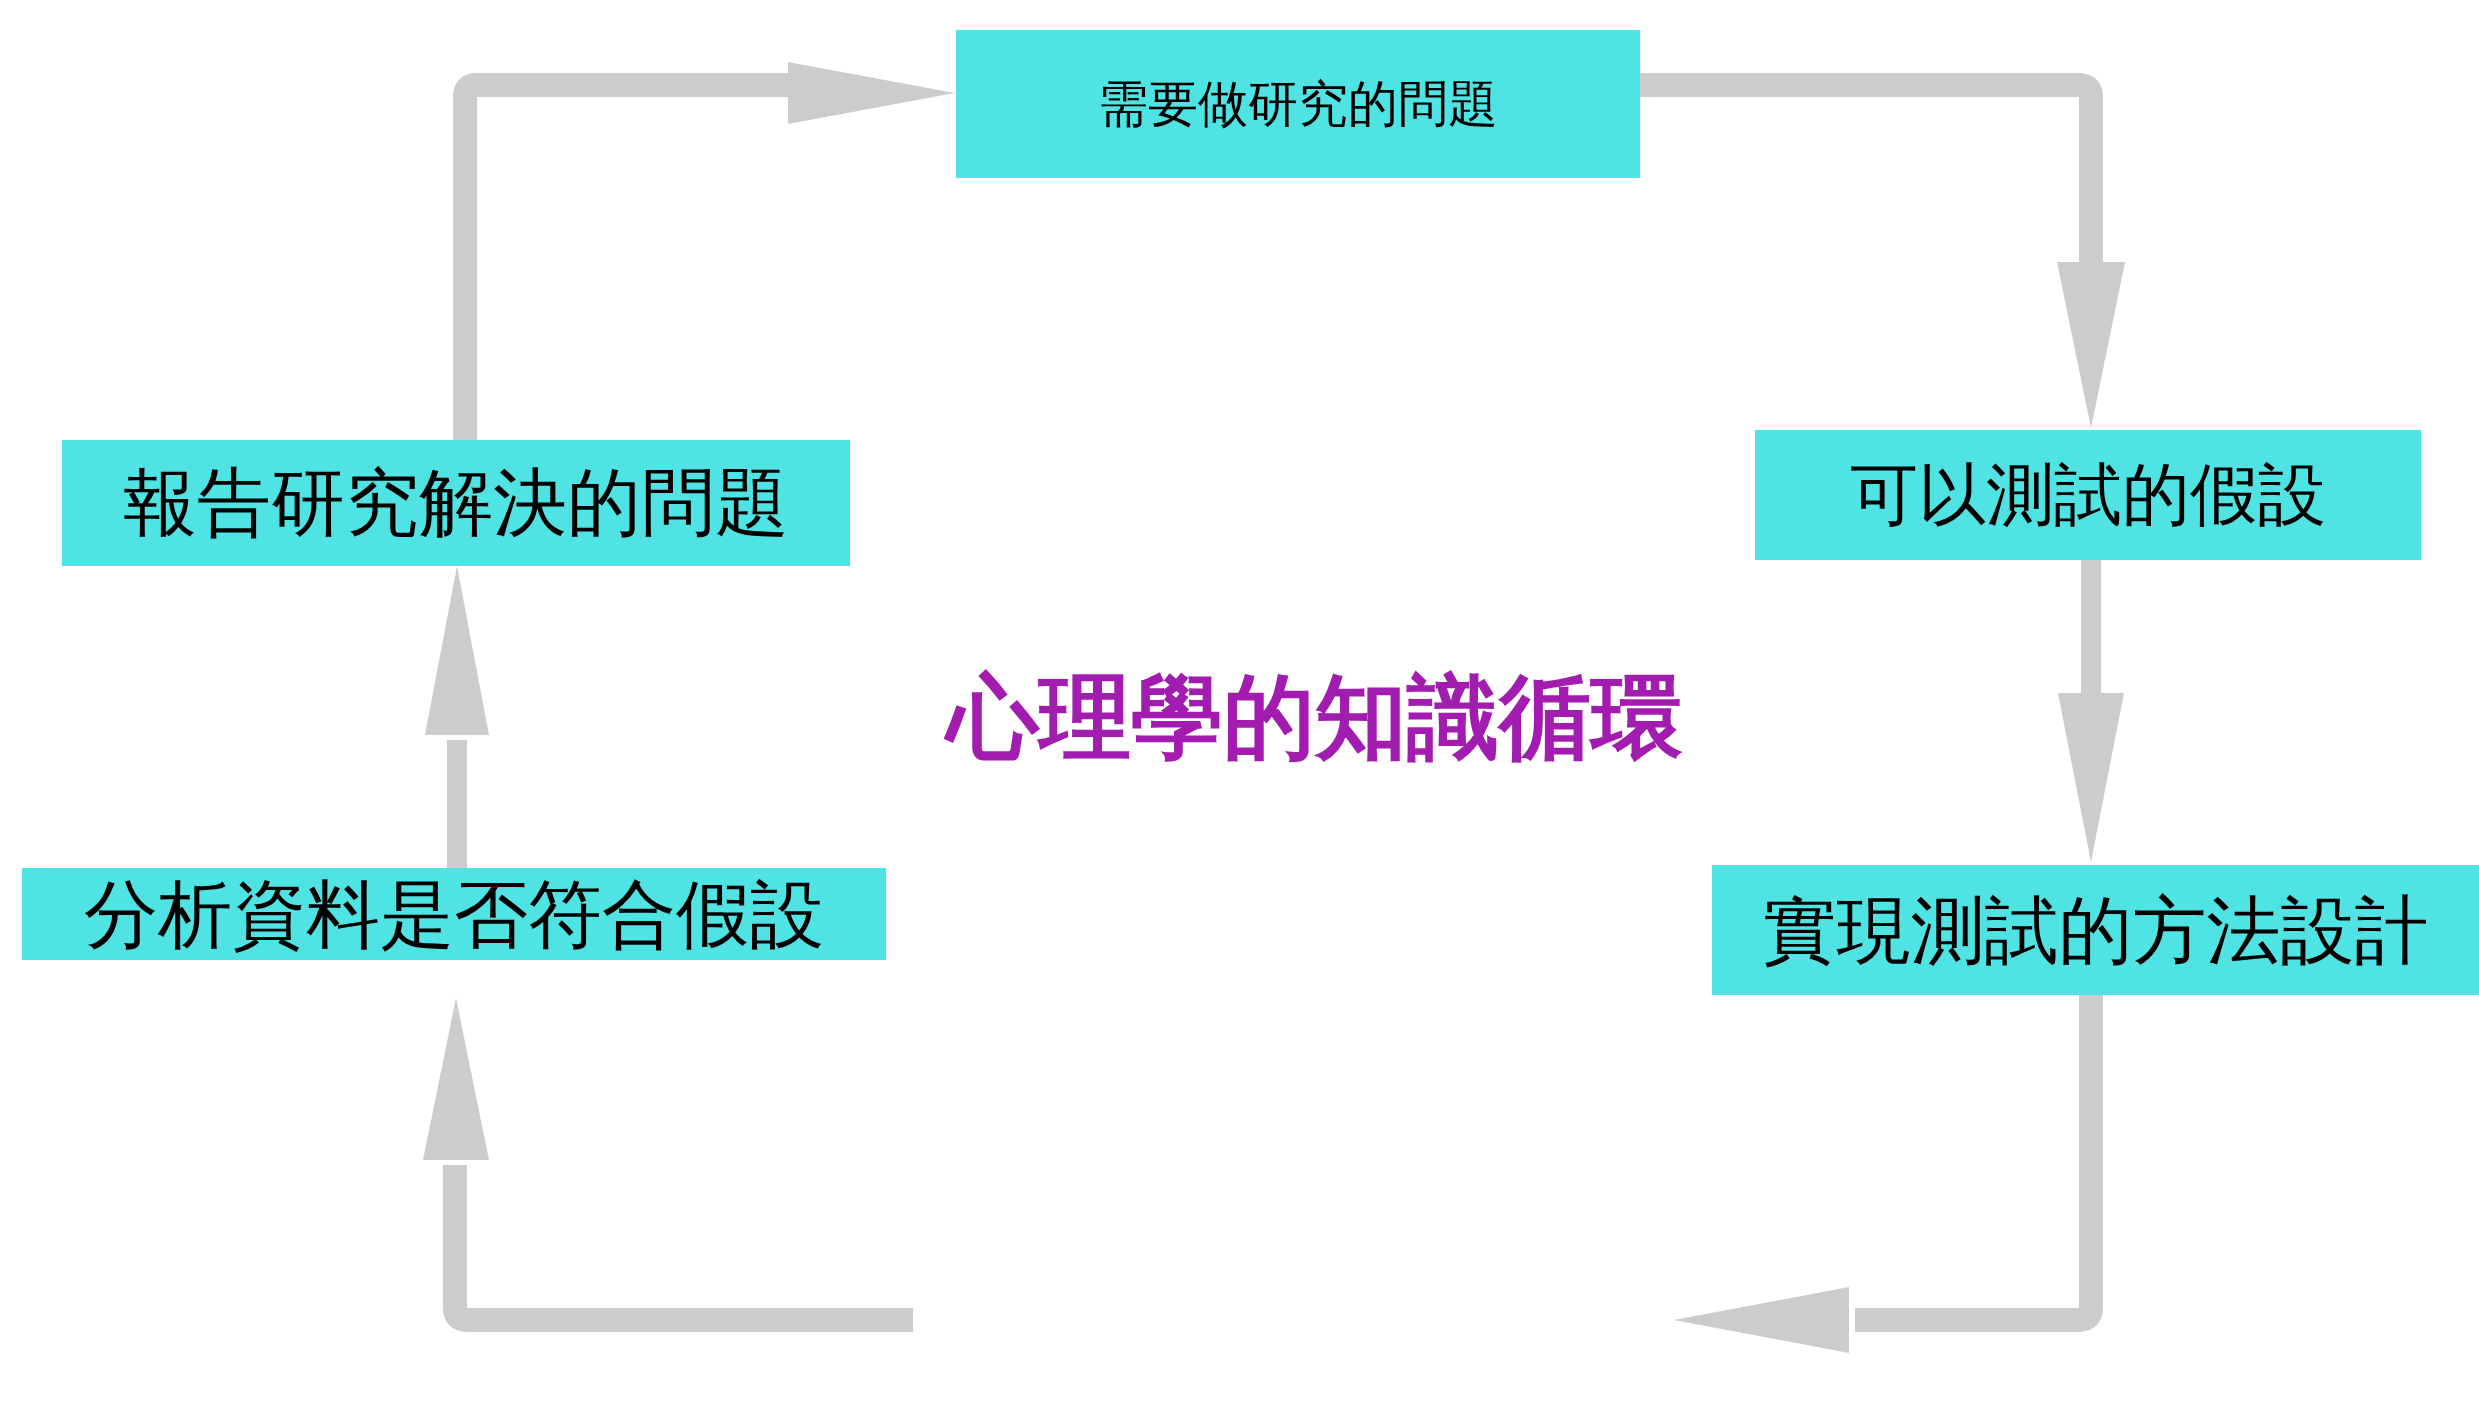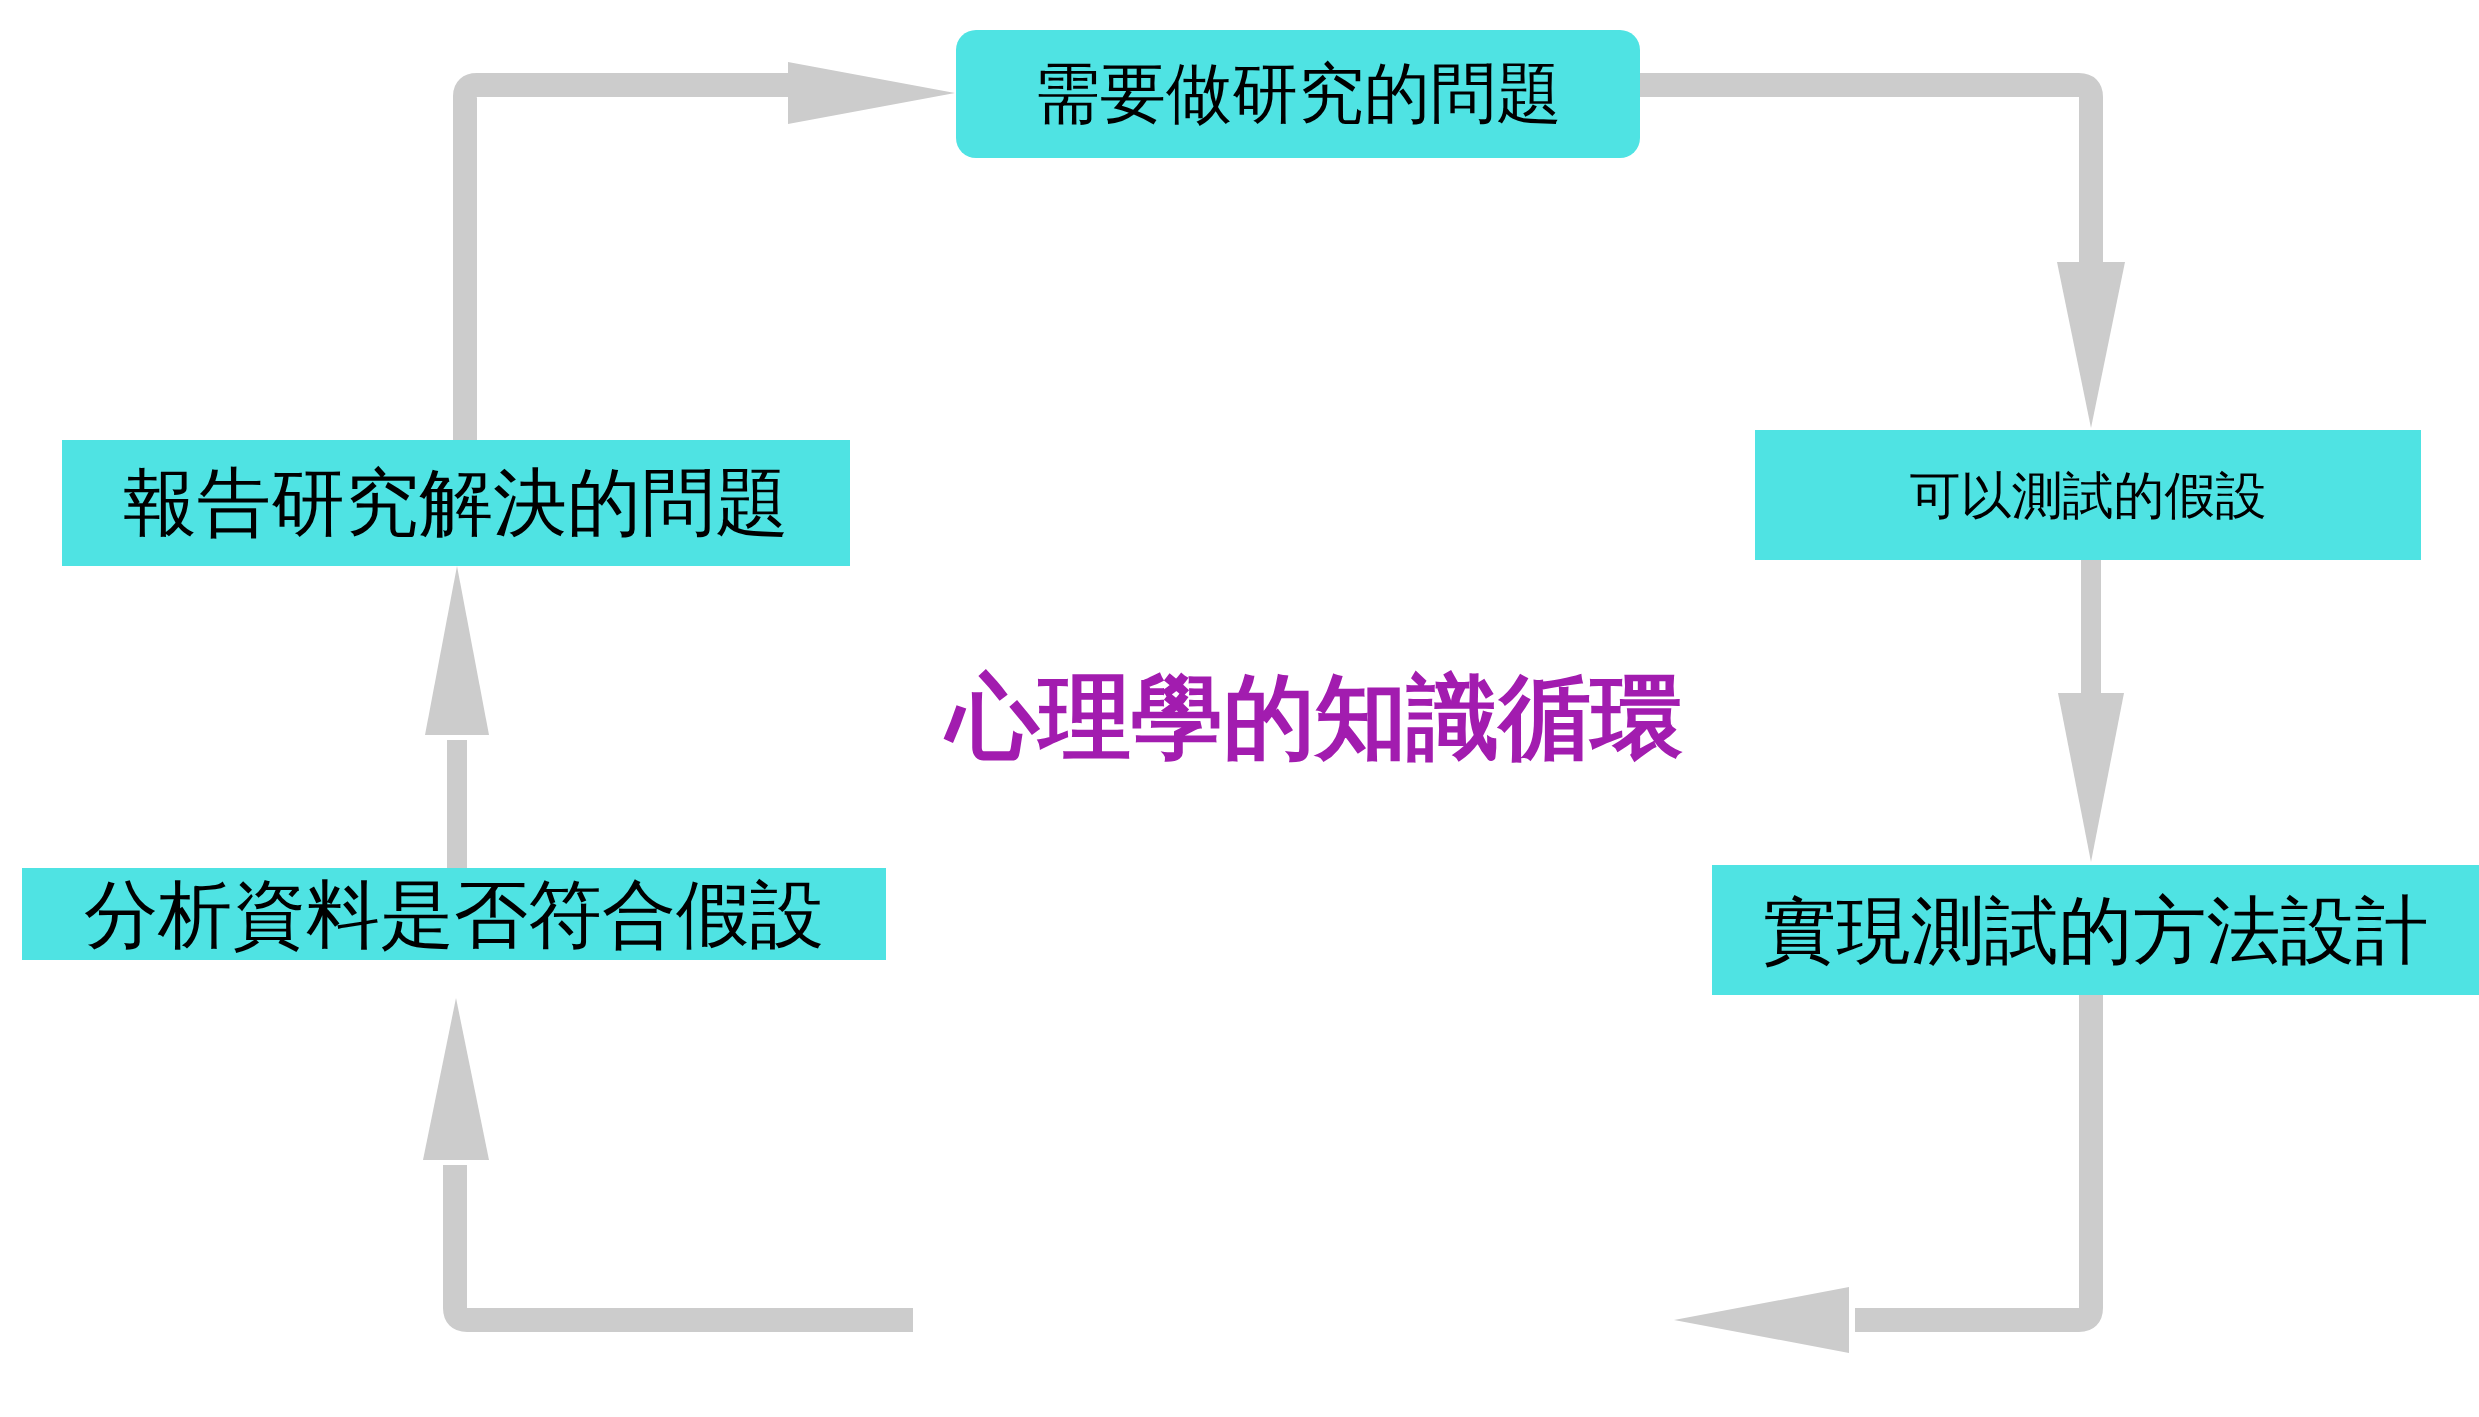--- a/index.html
+++ b/index.html
@@ -31,22 +31,22 @@
     justify-content: center;
     box-sizing: border-box;
     font-weight: 400;
     line-height: 1;
     white-space: nowrap;
     letter-spacing: 0px;
   }
   .node span {
     display: block;
   }
-  #node-problem   { left: 956px;  top: 30px;   width: 684px;  height: 128px; font-size: 66px; border-radius: 20px; }
-  #node-hypo      { left: 1755px; top: 430px;  width: 666px;  height: 130px; font-size: 51px; }
+  #node-problem   { left: 956px;  top: 30px;   width: 684px;  height: 148px; font-size: 50px; }
+  #node-hypo      { left: 1755px; top: 430px;  width: 666px;  height: 130px; font-size: 68px; }
   #node-method    { left: 1712px; top: 865px;  width: 767px;  height: 130px; font-size: 74px; }
   #node-collect   { left: 913px;  top: 1255px; width: 787px;  height: 130px; font-size: 74px; }
   #node-analyze   { left: 22px;   top: 868px;  width: 864px;  height: 92px; font-size: 74px; }
   #node-report    { left: 62px;   top: 440px;  width: 788px;  height: 126px; font-size: 74px; font-family: Liberation Serif, serif; }
 
   #center-title {
     position: absolute;
     left: 905px;
     top: 655px;
     width: 820px;

